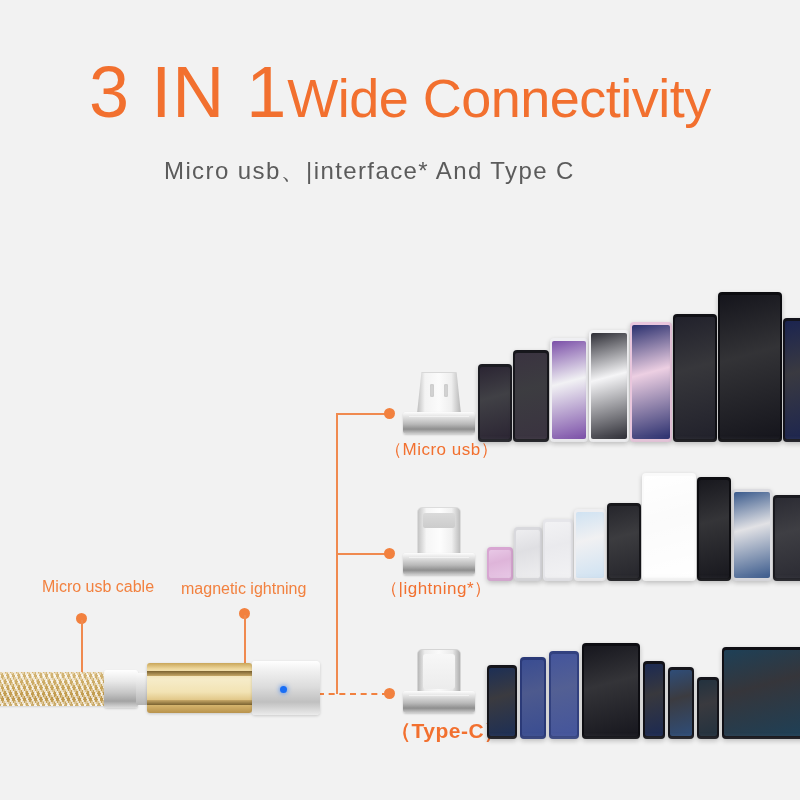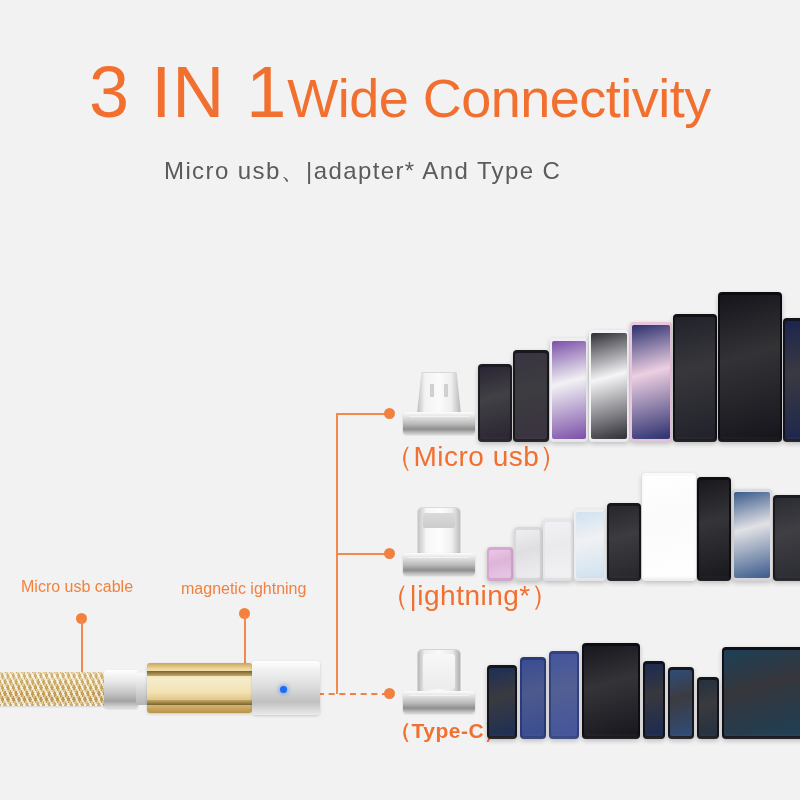--- a/index.html
+++ b/index.html
@@ -96,21 +96,21 @@
   }
   .tip-c:before{
     content:""; position:absolute; left:5px; right:5px; top:4px; bottom:3px;
     border-radius:3px;
     background:linear-gradient(180deg,#f7f7f7,#ececec);
   }
 
   
   .cap {
     position:absolute; color:#f2702f; white-space:nowrap;
-    font-size:28px; letter-spacing:0.5px;
+    font-size:17px; letter-spacing:0.5px;
   }
   .cap.bold { font-weight:bold; font-size:21px; }
 
   
   .clabel {
     position:absolute; color:#f2813f; white-space:nowrap;
     font-size:16px;
   }
 
   
@@ -178,21 +178,21 @@
 </head>
 <body>
 
 <div class="stage">
 
   <div class="headline">
     <span class="big">3 IN 1</span><span class="sub">Wide Connectivity</span>
   </div>
 
   <div class="subtitle">
-    <div class="l2">Micro usb、|adapter* And Type C</div>
+    <div class="l2">Micro usb、|interface* And Type C</div>
   </div>
 
   <div class="vline" style="left:336px; top:413px; height:281px;"></div>
 
   <div class="hline" style="left:336px; top:413px; width:52px;"></div>
   <div class="dot" style="left:384px; top:408px;"></div>
 
   <div class="hline" style="left:336px; top:553px; width:52px;"></div>
   <div class="dot" style="left:384px; top:548px;"></div>
 
@@ -216,21 +216,21 @@
     <div class="base"></div>
   </div>
   <div class="cap" style="left:381px; top:577px;text-align:center;">（|ightning*）</div>
 
   <div class="plug" style="left:403px; top:645px; width:72px; height:68px;">
     <div class="tip-c"></div>
     <div class="base"></div>
   </div>
   <div class="cap bold" style="left:390px; top:717px;">（Type-C）</div>
 
-  <div class="clabel" style="left:21px; top:578px;">Micro usb cable</div>
+  <div class="clabel" style="left:42px; top:578px;">Micro usb cable</div>
   <div class="dot" style="left:76px; top:613px;"></div>
   <div class="vline" style="left:81px; top:620px; height:62px;"></div>
 
   <div class="clabel" style="left:181px; top:580px;">magnetic ightning</div>
   <div class="dot" style="left:239px; top:608px;"></div>
   <div class="vline" style="left:244px; top:615px; height:52px;"></div>
 
   <div class="braid"></div>
   <div class="ferrule"></div>
   <div class="neck"></div>

